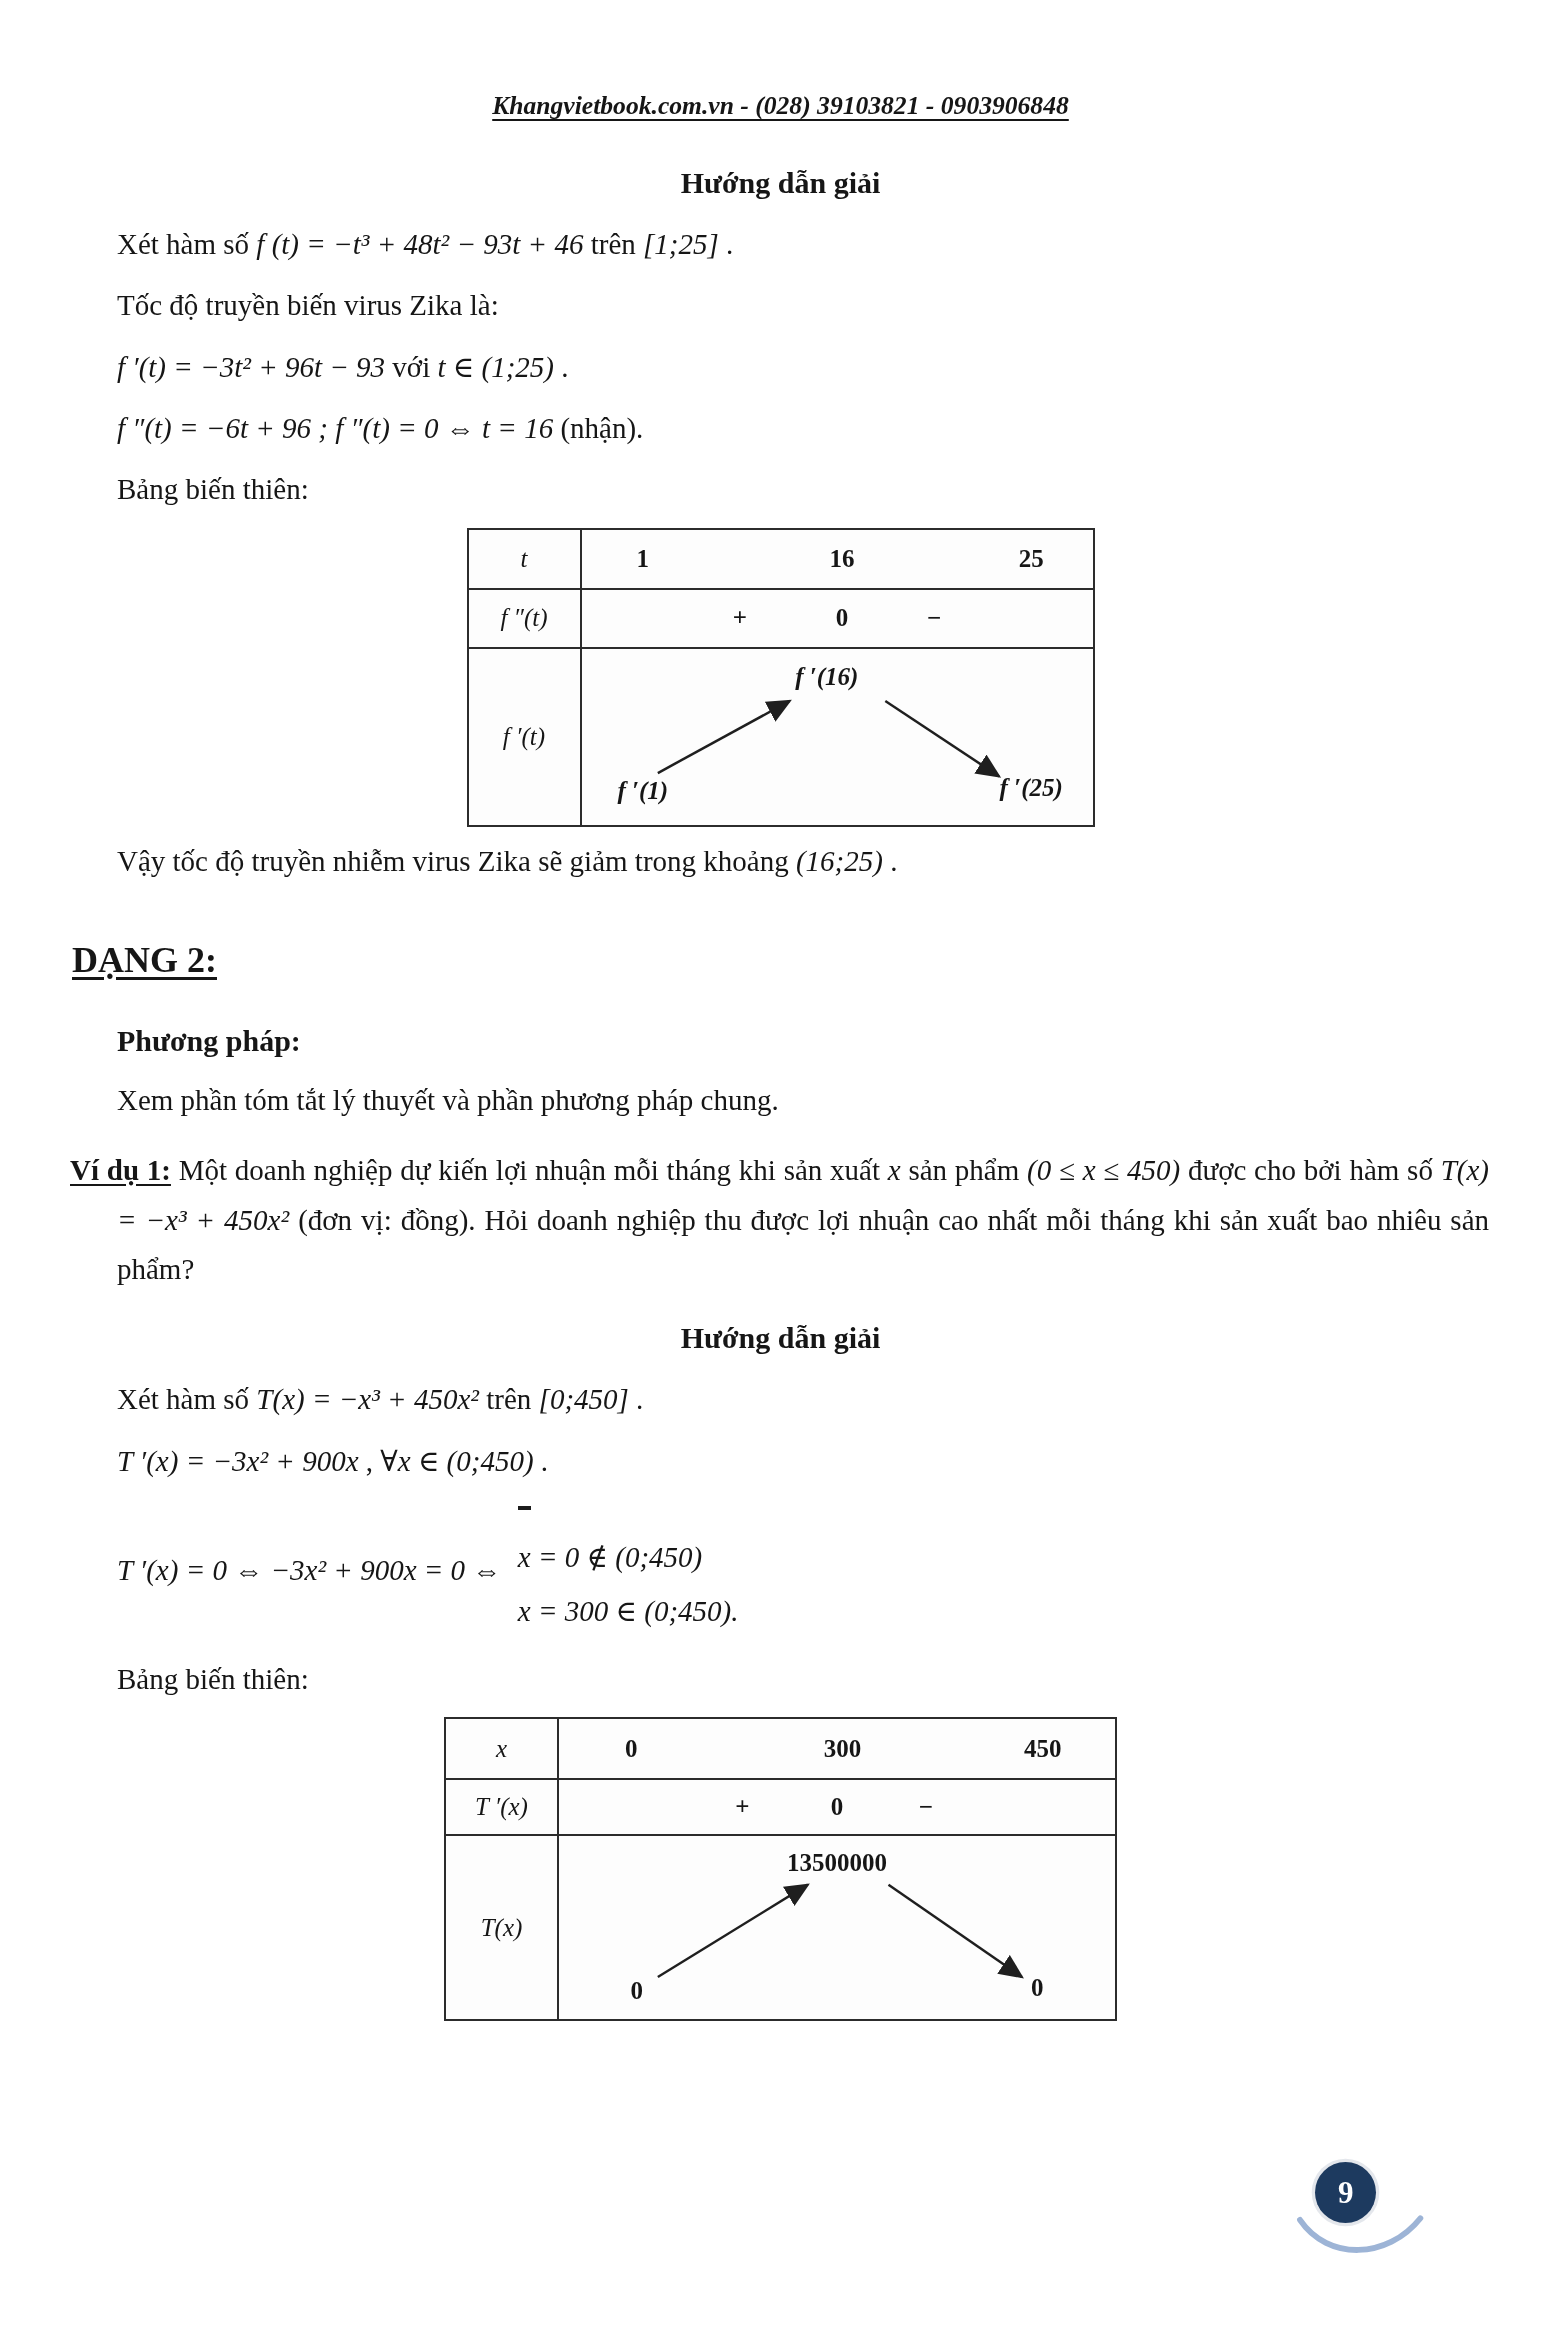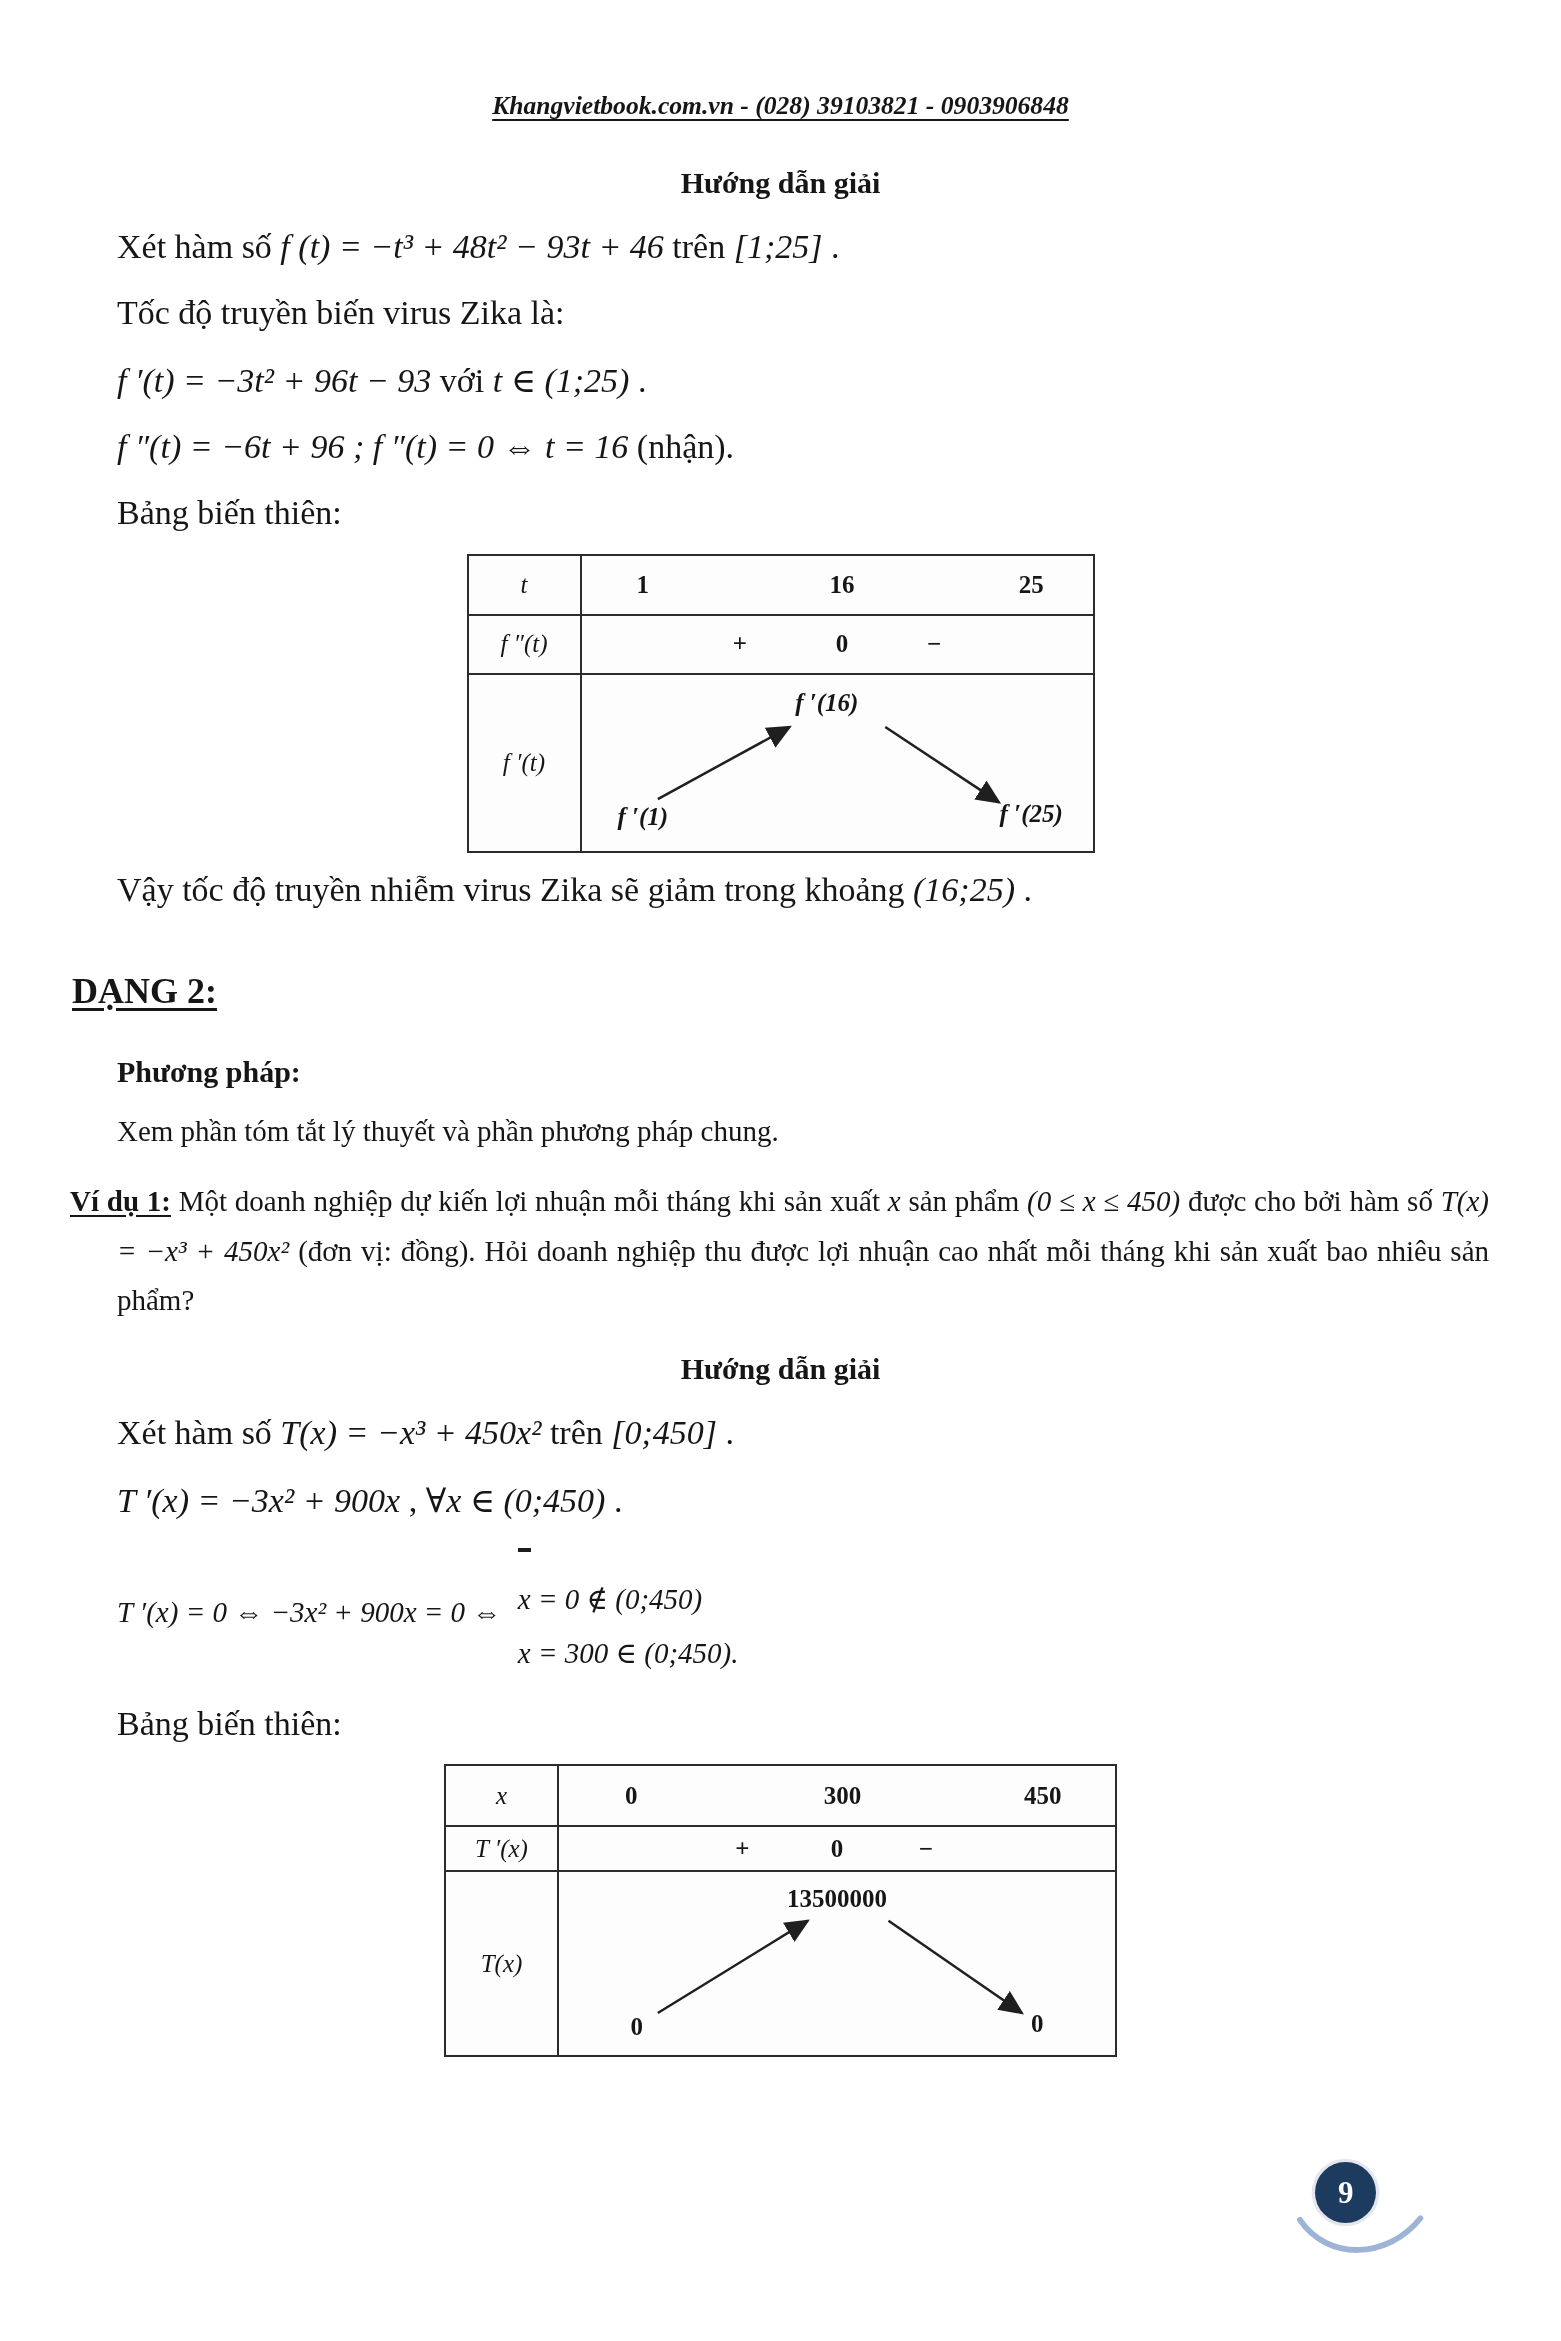--- a/index.html
+++ b/index.html
@@ -7,21 +7,21 @@
   .page {
     position:relative; width:1561px; height:2342px; margin:0 auto; background:#ffffff;
     font-family:"Liberation Serif","DejaVu Serif",serif; color:#161616; overflow:hidden;
   }
   .content { padding:0 72px; }
 
   .doc-header { padding-top:91px; text-align:center; font-size:25.6px; font-weight:700; font-style:italic; }
   .doc-header .ul { text-decoration:underline; text-underline-offset:5px; }
 
   .sol-title { font-size:30px; font-weight:700; text-align:center; margin-top:45px; }
-  .line { font-size:34px; margin:28px 0 0 45px; }
+  .line { font-size:29px; margin:28px 0 0 45px; }
   .math { font-style:italic; }
 
   .dang-title { text-align:left; font-size:36px; font-weight:700; margin-top:61px; }
   .dang-title .ul { text-decoration:underline; text-underline-offset:5px; }
   .dang-subtitle { text-align:center; font-size:31px; font-weight:700; margin-top:18px;
                    font-family:"Liberation Sans","DejaVu Sans",sans-serif; letter-spacing:0.4px; }
 
   .method-label { font-size:30px; font-weight:700; margin:43px 0 0 45px; }
   .para { font-size:29px; margin:18px 0 0 45px; line-height:1.7; text-align:justify; }
   .example { text-indent:-47px; margin-top:21.5px; }
@@ -39,21 +39,21 @@
   .bbt1 { width:628px; }
   .bbt2 { width:673px; }
   .bbt-row { display:flex; border-bottom:2.5px solid #2c2c2c; }
   .bbt-row:last-child { border-bottom:none; }
   .bbt-h { width:113px; border-right:2.5px solid #2c2c2c; display:flex; align-items:center;
            justify-content:center; font-size:25px; }
   .bbt-c { flex:1; position:relative; font-size:25px; }
   .tv { position:absolute; top:50%; transform:translate(-50%,-50%); font-weight:700; white-space:nowrap; }
   .bbt .arrows { position:absolute; left:0; top:0; width:100%; height:100%; }
   .r1 { height:60px; } .r2 { height:59px; } .r3 { height:176px; }
-  .q1 { height:61px; } .q2 { height:45px; } .q3 { height:183px; }
+  .q1 { height:61px; } .q2 { height:56px; } .q3 { height:183px; }
 
   
   .page-badge { position:absolute; left:1307px; top:2154px; width:140px; height:116px; }
   .badge-circle { position:absolute; left:8.3px; top:8.3px; width:61px; height:61px; border-radius:50%;
                   background:#1d3a5f; color:#ffffff; display:flex; align-items:center; justify-content:center;
                   font-size:31px; font-weight:700; box-shadow:0 0 0 3.3px rgba(29,58,95,.12); }
   .badge-swoosh { position:absolute; left:-11.6px; top:59px; }
 </style>
 </head>
 <body>

